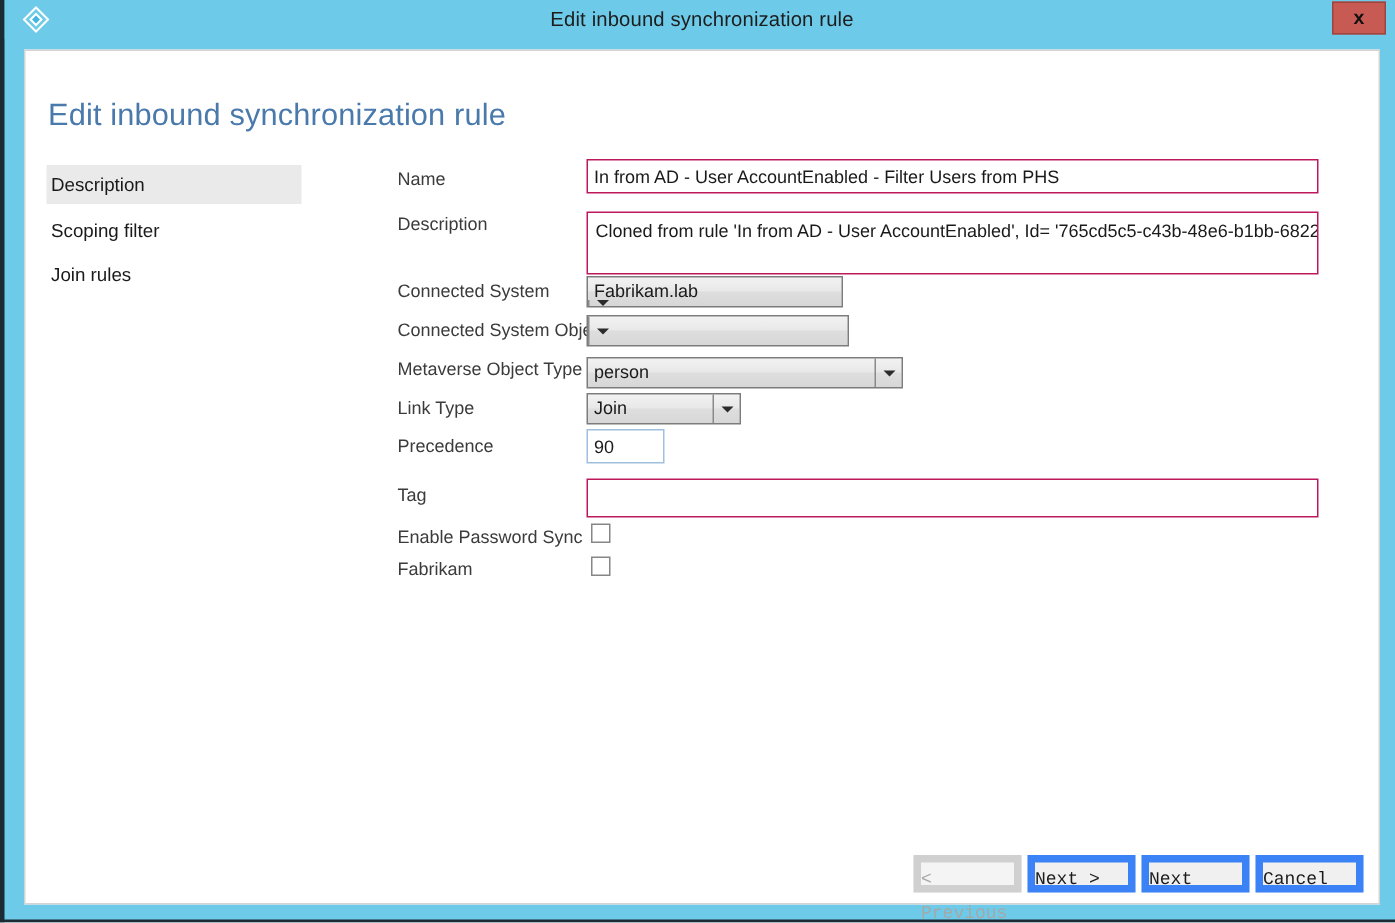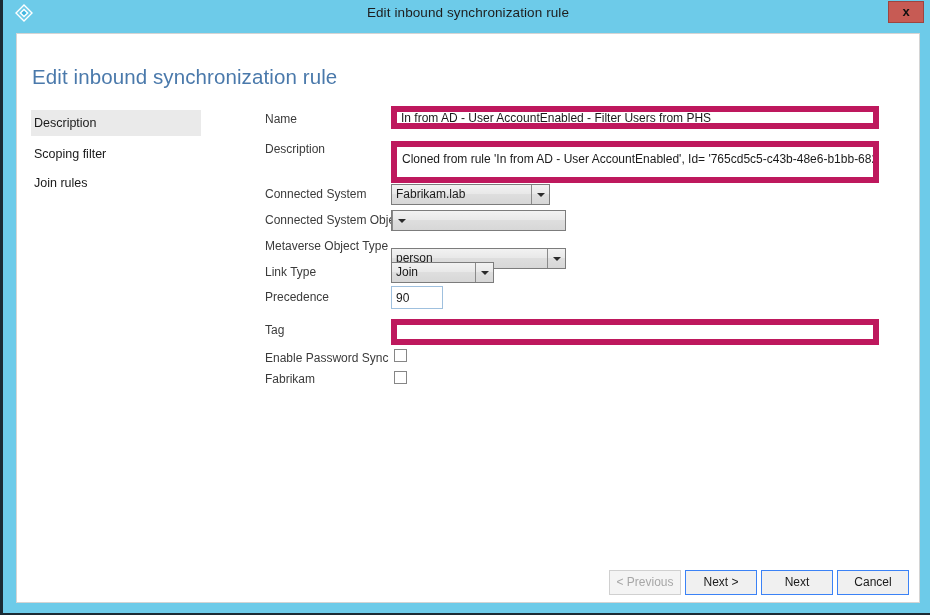--- a/index.html
+++ b/index.html
@@ -120,21 +120,21 @@
     color: #3b3b3b;
     white-space: nowrap;
   }
   .lbl-col { left: 212px; margin-left: 36px; }
 
   .ctl { position: absolute; box-sizing: border-box; }
 
   input.text-box,
   .textarea-box,
   .tag-box {
-    border: 6px solid #be185d;
+    border: 1px solid #be185d;
     background: #ffffff;
     font-family: "Liberation Sans", sans-serif;
     font-size: 12px;
     color: #1a1a1a;
     padding: 0 4px;
     outline: none;
   }
   input.text-box { height: 23px; line-height: 21px; }
 
   .textarea-box {
@@ -197,27 +197,26 @@
     border: 1px solid #868686;
     background: #ffffff;
     box-shadow: inset 0 0 0 1px #ffffff;
     cursor: pointer;
   }
 
   
   .btn {
     position: absolute;
     height: 25px;
-    border: 1px solid #3b82f6;
+    border: 5px solid #3b82f6;
     background: #f0f0f0;
-    font-family: Liberation Sans, sans-serif;
+    font-family: Liberation Mono, monospace;
     font-size: 12px;
     color: #1a1a1a;
     line-height: 23px;
-    text-align: center;
     box-sizing: border-box;
     cursor: pointer;
   }
   .btn.disabled {
     color: #a7a7a7;
     border-color: #d0d0d0;
     background: #f4f4f4;
     cursor: default;
   }
 </style>
@@ -252,36 +251,36 @@
 
       <div class="field-label lbl-col" style="top:78px">Name</div>
       <input class="ctl text-box" style="left: 374px; top: 72px; width: 488px;" type="text" value="In from AD - User AccountEnabled - Filter Users from PHS">
 
       <div class="field-label lbl-col" style="top:108px">Description</div>
       <div class="ctl textarea-box" style="left:374px; top:107px; width:488px; height:42px;">
         <span>Cloned from rule 'In from AD - User AccountEnabled', Id= '765cd5c5-c43b-48e6-b1bb-6822e73b1d14', A</span>
       </div>
 
       <div class="field-label lbl-col" style="top:153px">Connected System</div>
-      <div class="ctl combo" style="left:374px; top:150px; width:159px;">
+      <div class="ctl combo" style="left:374px; top:150px; width:171px;flex-direction:column;">
         <div class="combo-value">Fabrikam.lab</div>
         <div class="combo-arrow">
             <span class="tri"></span>
           </div>
       </div>
 
       <div class="field-label lbl-col" style="top:179px">Connected System Object Type</div>
       <div class="ctl combo" style="left:374px; top:176px; width:175px;">
         <div class="combo-arrow">
             <span class="tri"></span>
           </div>
       </div>
 
       <div class="field-label lbl-col" style="top:205px">Metaverse Object Type</div>
-      <div class="ctl combo" style="left:374px; top:214px; width:175px;">
+      <div class="ctl combo" style="left:374px; top:204px; width:211px;">
         <div class="combo-value">person</div>
         <div class="combo-arrow">
             <span class="tri"></span>
           </div>
       </div>
 
       <div class="field-label lbl-col" style="top:231px">Link Type</div>
       <div class="ctl combo" style="left:374px; top:228px; width:103px;">
         <div class="combo-value">Join</div>
         <div class="combo-arrow">

